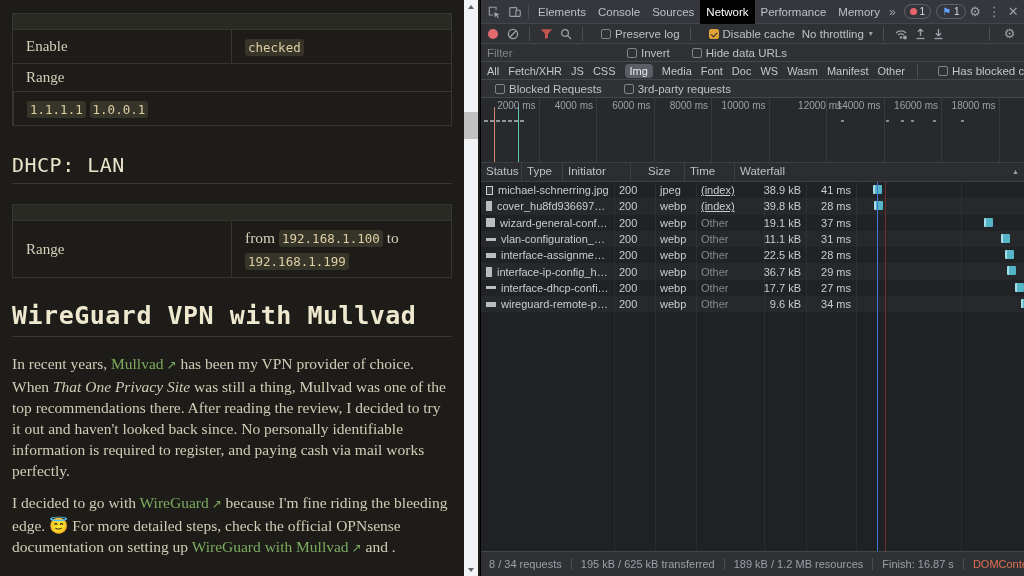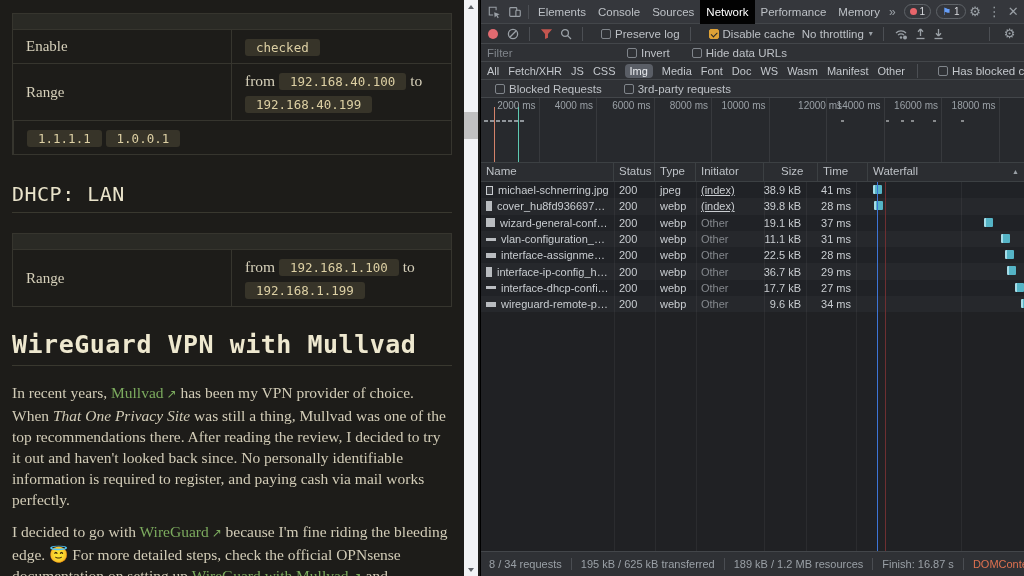--- a/index.html
+++ b/index.html
@@ -6,21 +6,21 @@
   .stage{position:relative;width:1024px;height:576px;overflow:hidden;background:#1d1c19;font-family:"Liberation Sans",sans-serif;}
   
   .blog{position:absolute;left:0;top:0;width:480px;height:576px;background:#1d1c19;overflow:hidden;}
   .blog-inner{position:absolute;left:12px;top:13px;width:440px;}
   .tbl{border:1px solid #36352e;}
   .tbl-head{height:15px;background:#2a2a25;border-bottom:1px solid #36352e;}
   .trow{display:flex;border-top:1px solid #36352e;}
   .trow:first-child{border-top:none;}
   .tl{width:205px;padding:5px 0 5px 13px;display:flex;align-items:center;font:15px "Liberation Serif",serif;color:#d6d0ba;}
   .tv{flex:1;border-left:1px solid #36352e;padding:5px 6px 5px 13px;line-height:23px;font:15.5px/23px "Liberation Serif",serif;color:#d6d0ba;}
-  .code{font:12.5px "DejaVu Sans Mono",monospace;background:#373429;color:#ddd0a4;padding:1px 11px;border-radius:3px;white-space:nowrap;}
+  .code{font:12.5px "DejaVu Sans Mono",monospace;background:#373429;color:#ddd0a4;padding:1px 3px;border-radius:3px;white-space:nowrap;}
   .h-mono{font:500 20px "DejaVu Sans Mono",monospace;color:#eae4cb;margin:27px 0 20px;padding-bottom:6px;border-bottom:1px solid #39382f;letter-spacing:.5px;}
   .h-mono.big{font:700 25px "DejaVu Sans Mono",monospace;margin:23px 0 0;color:#eee8cf;}
   #paras{margin-top:16px;}
   .para{margin:0 0 11px;font:15.5px/21px "Liberation Serif",serif;color:#d2ccb7;}
   .para em{font-style:italic;}
   .green-link{color:#7cab5e;}
   .green-link .arrow{font-size:12px;}
   
   .pg-scroll{position:absolute;left:464px;top:0;width:14px;height:576px;background:#f2f3f5;}
   .pg-arrow{position:absolute;left:0;width:14px;height:13px;}
@@ -103,21 +103,20 @@
     <div class="blog-inner">
       <div class="tbl">
         <div class="tbl-head"></div>
         <div>
             <div class="trow">
               <div class="tl">Enable</div>
               <div class="tv"><span class="code">checked</span></div>
             </div>
             <div class="trow">
               <div class="tl">Range</div>
-              <div class="tv">from <span class="code">192.168.40.100</span> to <span class="code">192.168.40.199</span></div>
             </div>
             <div class="trow">
               <div class="tv"><span class="code">1.1.1.1</span> <span class="code">1.0.0.1</span></div>
             </div>
           </div>
       </div>
       <h3 class="h-mono">DHCP: LAN</h3>
       <div class="tbl">
         <div class="tbl-head"></div>
         <div>
@@ -309,21 +308,20 @@
         <div class="tl-dot" style="left: 405px;"></div>
         <div class="tl-dot" style="left: 420px;"></div>
         <div class="tl-dot" style="left: 430px;"></div>
         <div class="tl-dot" style="left: 452px;"></div>
         <div class="tl-dot" style="left: 480px;"></div>
         <div class="tl-marker" style="left: 13px; background: rgb(212, 130, 106);"></div>
         <div class="tl-marker" style="left: 37px; background: rgb(94, 201, 178);"></div>
       </div>
 
     <div class="dt-thead" id="thead">
-        <div class="hc" style="width: 133px;">Name</div>
         <div class="hc" style="width: 41px;">Status</div>
         <div class="hc" style="width: 41px;">Type</div>
         <div class="hc" style="width: 68px;">Initiator</div>
         <div class="hc" style="width: 42px; margin-left: 12px;">Size</div>
         <div class="hc" style="width: 50px;">Time</div>
         <div class="hc" style="width: 169px; flex: 1 1 0%;">Waterfall<span class="sorticon">▲</span></div>
       </div>
 
     <div class="dt-body" id="tbody">
       <div id="rows">

